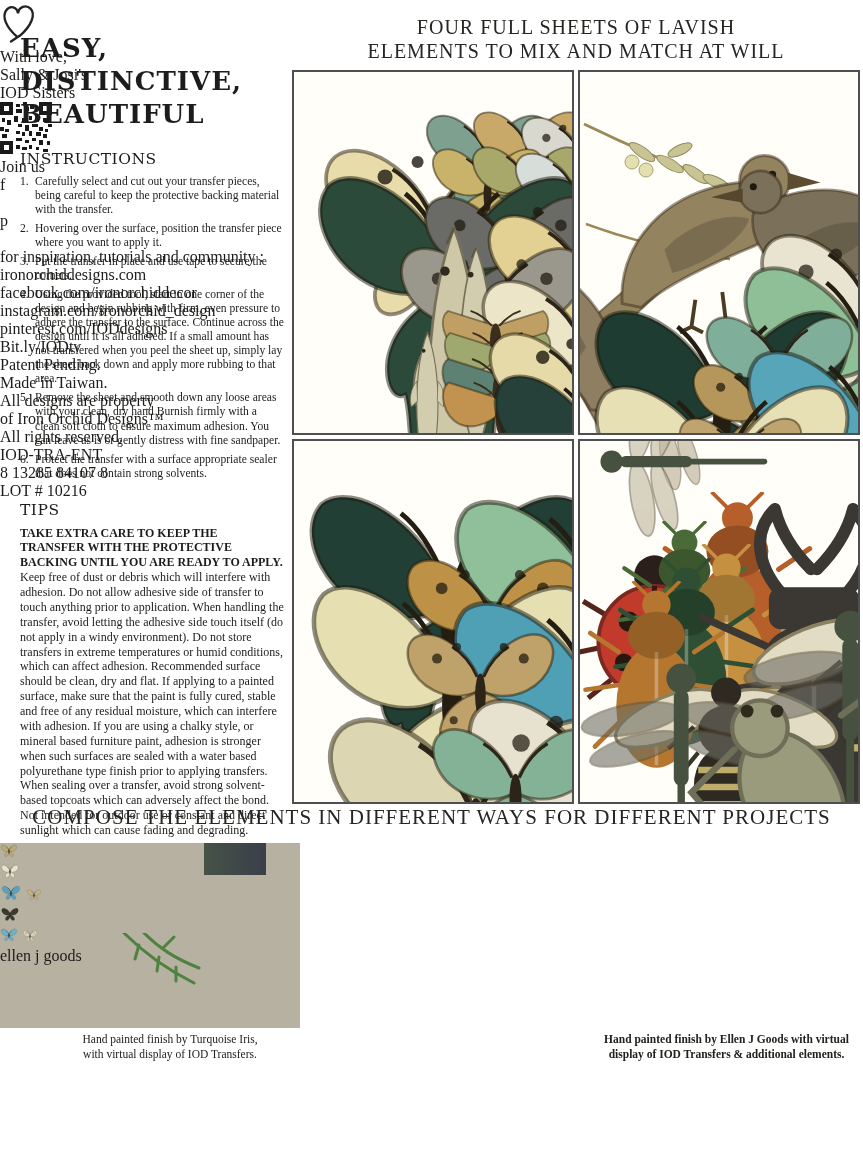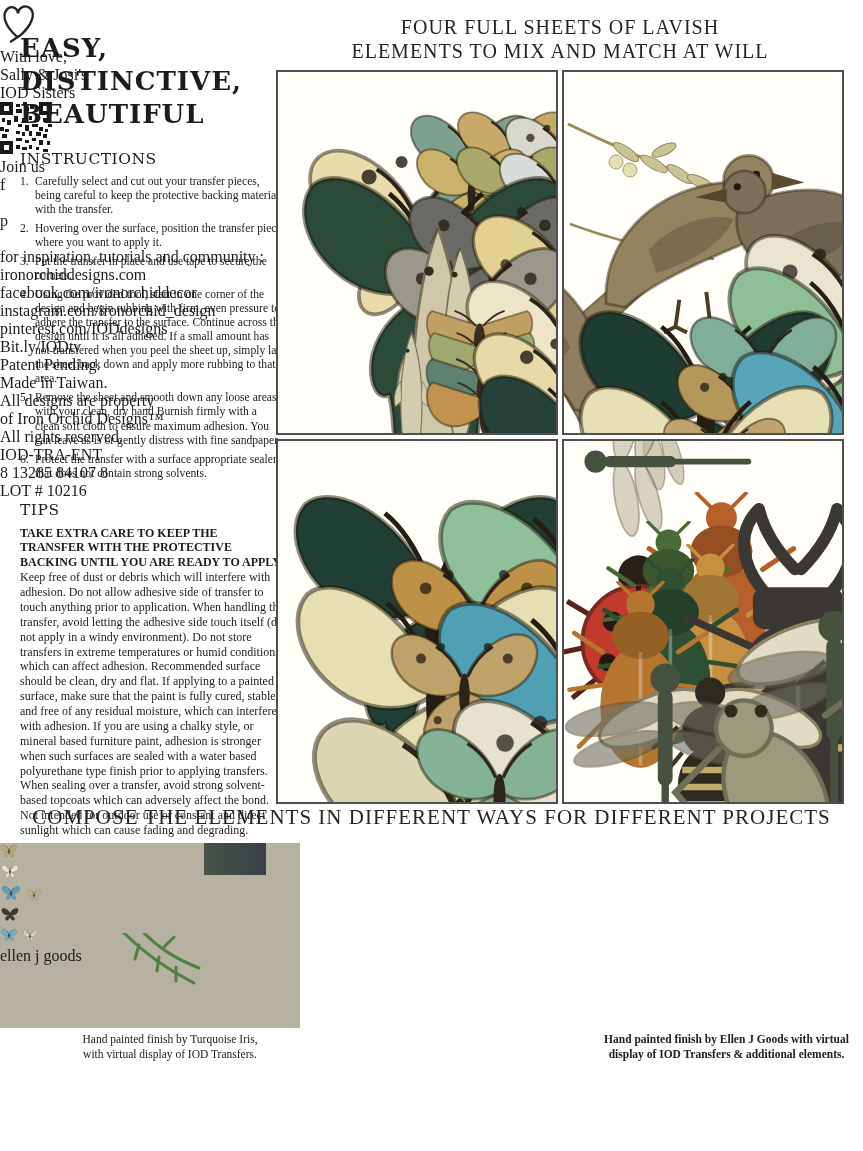--- a/index.html
+++ b/index.html
@@ -8,21 +8,21 @@
   
   .left-col{position:absolute;left:20px;top:32px;width:264px;}
   .headline{font-family:"DejaVu Serif",serif;font-weight:700;font-size:26px;line-height:1.26;letter-spacing:1px;}
   .sec-title{font-family:"DejaVu Serif",serif;font-weight:400;font-size:15.5px;letter-spacing:.5px;margin-top:20px;margin-bottom:7px;}
   .step{position:relative;padding-left:15px;font-size:11.6px;line-height:1.21;margin-bottom:5px;}
   .step .num{position:absolute;left:0;top:0;}
   .tips-p{font-size:12px;line-height:1.24;margin-top:2px;}
   .tips-lead{font-weight:700;}
   .tips-lead::after{content:" ";}
   
-  .sheets{position:absolute;left:276px;top:16px;width:568px;}
+  .sheets{position:absolute;left:292px;top:16px;width:568px;}
   .sheets-title{font-size:20px;line-height:1.18;letter-spacing:1px;text-align:center;color:#262522;}
   .sheet-grid{margin-top:7px;display:grid;grid-template-columns:282px 282px;gap:4px;}
   .sheet{width:282px;height:365px;border:2px solid #4f4f4f;box-sizing:border-box;background:#fffef9;}
   .sheet svg{display:block;width:100%;height:100%;}
   
   .compose-title{position:absolute;left:0;top:805px;width:863px;text-align:center;font-size:21px;letter-spacing:1px;color:#262522;}
   .photo{position:absolute;top:843px;height:185px;overflow:hidden;background:#b6b1a0;}
   .caption{position:absolute;top:1032px;font-size:11.5px;line-height:1.3;text-align:center;color:#22211e;}
   
   #photo1{left:40px;width:260px;}</style>

